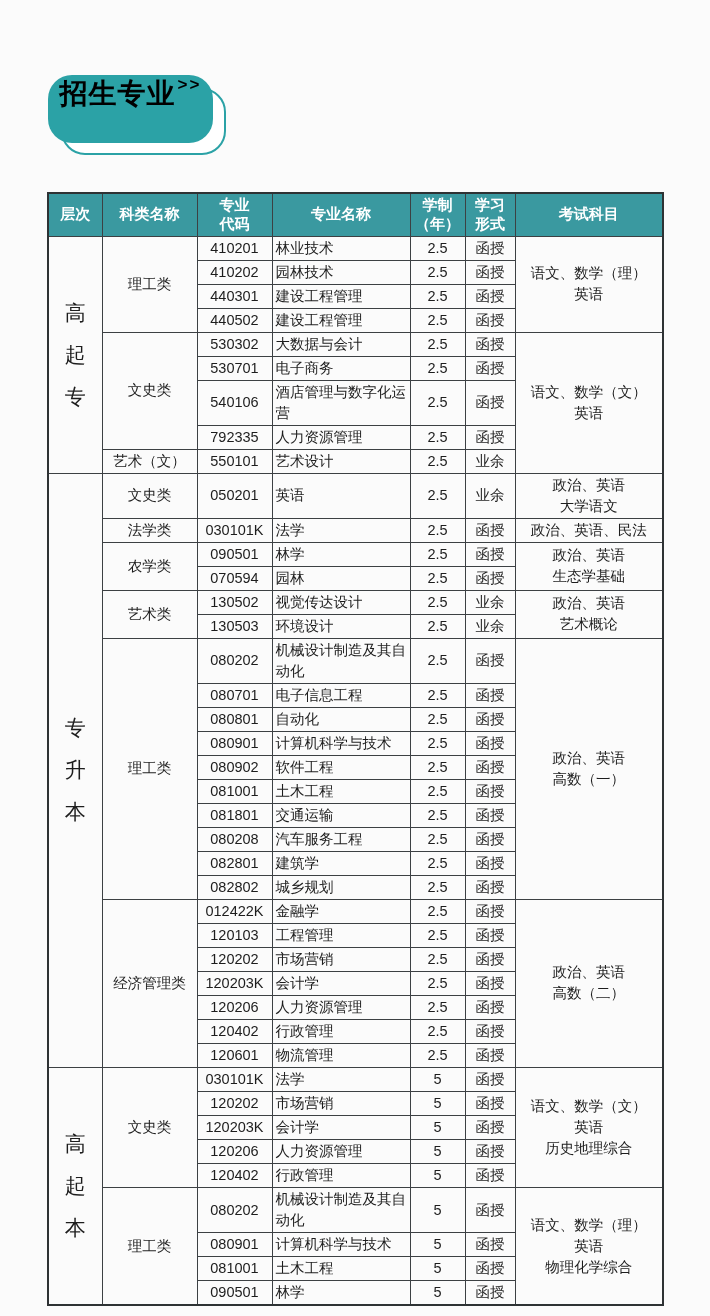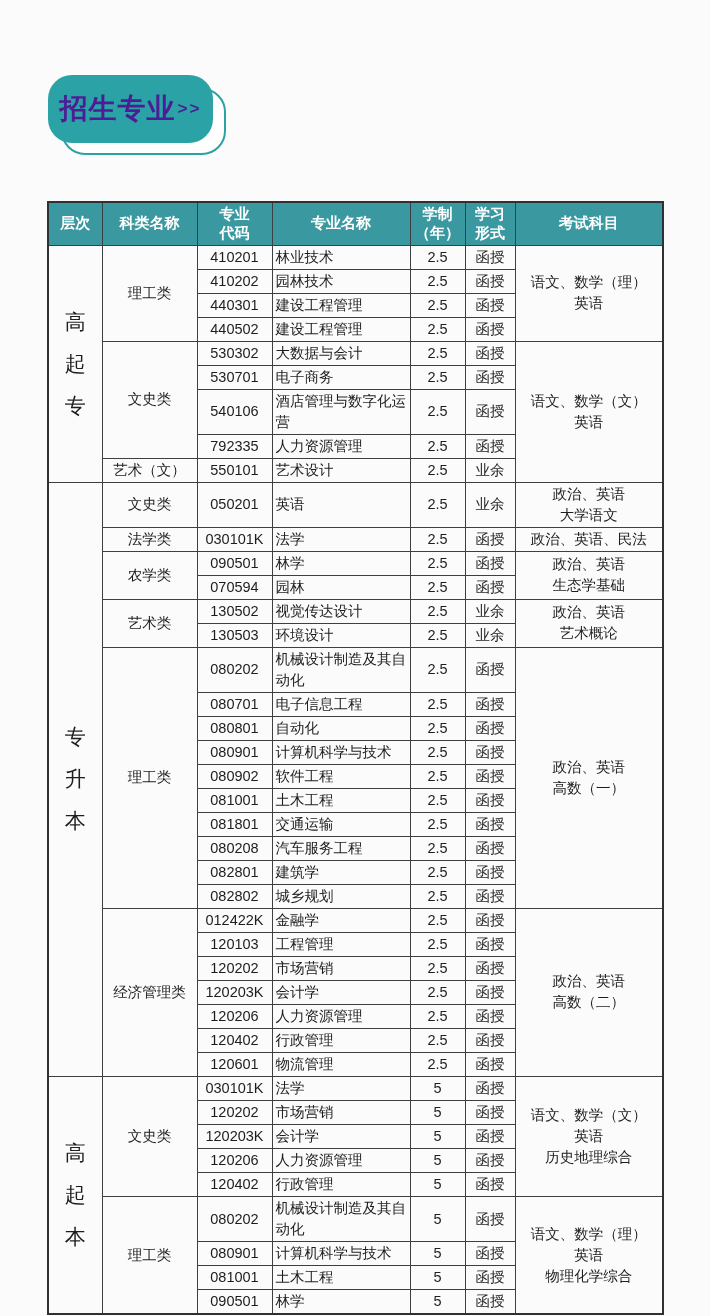--- a/index.html
+++ b/index.html
@@ -13,30 +13,30 @@
 
   
   .badge-wrap { position: relative; margin: 75px 0 0 48px; width: 200px; height: 82px; }
   .badge-shadow {
     position: absolute; left: 13px; top: 13px; width: 165px; height: 67px;
     background: #ffffff; border: 2px solid #2ba2a6; border-radius: 24px;
   }
   .badge {
     position: absolute; left: 0; top: 0; width: 165px; height: 68px;
     background: #2ba2a6; border-radius: 24px;
-    display: flex; align-items: center; justify-content: center;
-    color: #4c1d95; font-weight: bold;
+    display: flex; align-items: flex-start; justify-content: center;
+    color: #000000; font-weight: bold;
   }
   .badge-label { font-size: 28px; letter-spacing: 1px; }
   .badge-arrows { font-size: 17px; margin-left: 2px; letter-spacing: 2px; font-weight: bold; }
 
   
   table {
     border-collapse: collapse; table-layout: fixed;
-    width: 615px; margin: 44px 0 0 47px;
+    width: 615px; margin: 35px 0 0 47px;
     border: 2px solid #2e3234;
   }
   th, td { border: 1px solid #3c4043; vertical-align: middle; }
   th {
     background: #3a99a0; color: #ffffff;
     font-size: 15px; font-weight: bold;
     height: 43px; white-space: pre-line; line-height: 1.25;
     text-align: center; padding: 2px;
   }
   td {

